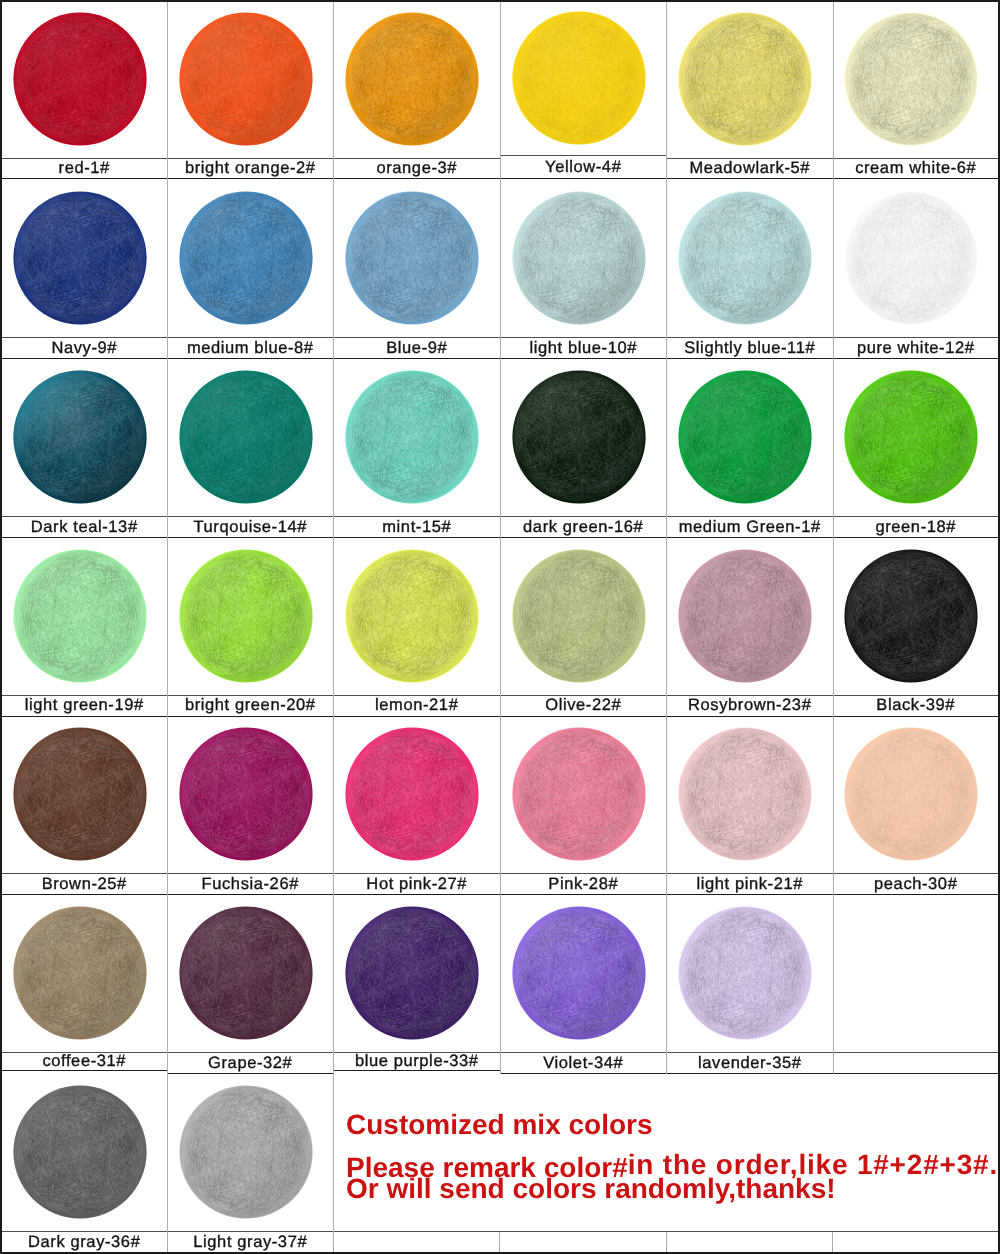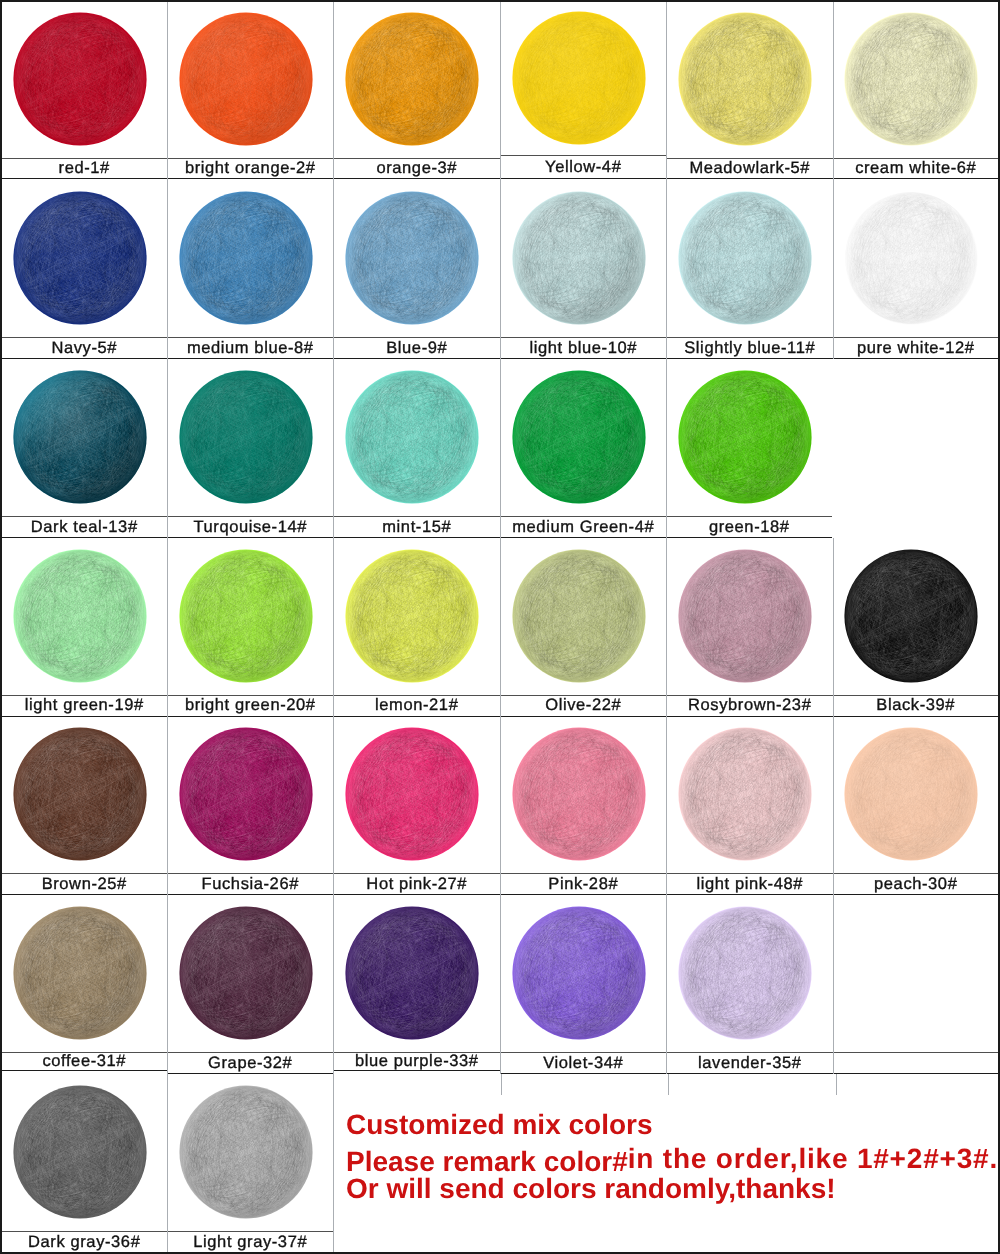--- a/index.html
+++ b/index.html
@@ -17,25 +17,25 @@
   .cell.nr{border-right:none;}
   .pic{display:flex;align-items:center;justify-content:center;
        border-bottom:1px solid #4f4f4f;box-sizing:border-box;
        padding-right:9px;padding-bottom:1px;}
   .lab{border-bottom:1px solid #1c1c1c;box-sizing:border-box;
        display:flex;align-items:center;justify-content:center;
        font-size:16.5px;font-weight:normal;letter-spacing:.6px;color:#131313;
        -webkit-text-stroke:0.35px #131313;line-height:1;}
   .lab.nb{border-bottom:none;}
   .ball{display:block;}
-  .notecell{box-sizing:border-box;display:flex;flex-direction:row;}
+  .notecell{box-sizing:border-box;display:flex;flex-direction:column;}
   .notebox{position:relative;box-sizing:border-box;border-bottom:1px solid #4f4f4f;}
   .notebox div{position:absolute;left:12px;font-weight:bold;font-size:28px;
                line-height:1;white-space:nowrap;}
-  .nl1{top:37px}.nl2{top:74px}.nl3{top:101px}
+  .nl1{top:37px}.nl2{top:80px}.nl3{top:101px}
   .shift{position:relative;top:-3px;letter-spacing:.8px;}
   .notefoot{display:flex;box-sizing:border-box;}
   .notefoot i{display:block;border-right:1px solid #aaaeb3;height:100%;}
 </style>
 </head>
 <body>
 
 <svg id="hidden-defs" aria-hidden="true">
     <defs>
 <clipPath id="ballclip">
@@ -1638,21 +1638,21 @@
       <div class="cell" style="width:165.5px">
         <div class="pic" style="height:159.0px">
           <svg class="ball" width="134" height="134" viewBox="0 0 130 130">
             <circle cx="65" cy="65" r="64.6" fill="url(#bg7)"></circle>
             <g clip-path="url(#ballclip)" mask="url(#rimfade)" opacity="1.0">
               <use href="#yarn-tex"></use>
             </g>
             <circle cx="65" cy="65" r="64.6" fill="url(#tl7)"></circle>
           </svg>
         </div>
-        <div class="lab" style="height:20.5px">Navy-5#</div>
+        <div class="lab" style="height:20.5px">Navy-9#</div>
       </div>
       <div class="cell" style="width:166.5px">
         <div class="pic" style="height:159.0px">
           <svg class="ball" width="134" height="134" viewBox="0 0 130 130">
             <circle cx="65" cy="65" r="64.6" fill="url(#bg8)"></circle>
             <g clip-path="url(#ballclip)" mask="url(#rimfade)" opacity="1.0">
               <use href="#yarn-tex"></use>
             </g>
             <circle cx="65" cy="65" r="64.6" fill="url(#tl8)"></circle>
           </svg>
@@ -1738,28 +1738,40 @@
             <g clip-path="url(#ballclip)" mask="url(#rimfade)" opacity="1.0">
               <use href="#yarn-tex"></use>
             </g>
           </svg>
         </div>
         <div class="lab" style="height:21.5px">mint-15#</div>
       </div>
       <div class="cell" style="width:166.5px">
         <div class="pic" style="height:158.0px">
           <svg class="ball" width="134" height="134" viewBox="0 0 130 130">
+            <circle cx="65" cy="65" r="64.6" fill="url(#bg16)"></circle>
+            <g clip-path="url(#ballclip)" mask="url(#rimfade)" opacity="1.0">
+              <use href="#yarn-tex"></use>
+            </g>
+            <circle cx="65" cy="65" r="64.6" fill="url(#tl16)"></circle>
+          </svg>
+        </div>
+        <div class="lab" style="height:21.5px">dark green-16#</div>
+      </div>
+      <div class="cell" style="width:166.5px">
+        <div class="pic" style="height:158.0px">
+          <svg class="ball" width="134" height="134" viewBox="0 0 130 130">
             <circle cx="65" cy="65" r="64.6" fill="url(#bg17)"></circle>
             <g clip-path="url(#ballclip)" mask="url(#rimfade)" opacity="0.85">
               <use href="#yarn-tex"></use>
             </g>
             <circle cx="65" cy="65" r="64.6" fill="url(#tl17)"></circle>
           </svg>
         </div>
-        <div class="lab" style="height:21.5px">medium Green-4#</div>
+        <div class="lab" style="height:21.5px">medium Green-1#</div>
       </div>
       <div class="cell nr" style="width:164.5px">
         <div class="pic" style="height:158.0px">
           <svg class="ball" width="134" height="134" viewBox="0 0 130 130">
             <circle cx="65" cy="65" r="64.6" fill="url(#bg18)"></circle>
             <g clip-path="url(#ballclip)" mask="url(#rimfade)" opacity="1.0">
               <use href="#yarn-tex"></use>
             </g>
             <circle cx="65" cy="65" r="64.6" fill="url(#tl18)"></circle>
           </svg>
@@ -1886,21 +1898,21 @@
       </div>
       <div class="cell" style="width:166.5px">
         <div class="pic" style="height:157.0px">
           <svg class="ball" width="134" height="134" viewBox="0 0 130 130">
             <circle cx="65" cy="65" r="64.6" fill="url(#bg29)"></circle>
             <g clip-path="url(#ballclip)" mask="url(#rimfade)" opacity="0.96">
               <use href="#yarn-tex"></use>
             </g>
           </svg>
         </div>
-        <div class="lab" style="height:21.5px">light pink-48#</div>
+        <div class="lab" style="height:21.5px">light pink-21#</div>
       </div>
       <div class="cell nr" style="width:164.5px">
         <div class="pic" style="height:157.0px">
           <svg class="ball" width="134" height="134" viewBox="0 0 130 130">
             <circle cx="65" cy="65" r="64.6" fill="url(#bg30)"></circle>
             <g clip-path="url(#ballclip)" mask="url(#rimfade)" opacity="0.38">
               <use href="#yarn-tex"></use>
             </g>
           </svg>
         </div>

